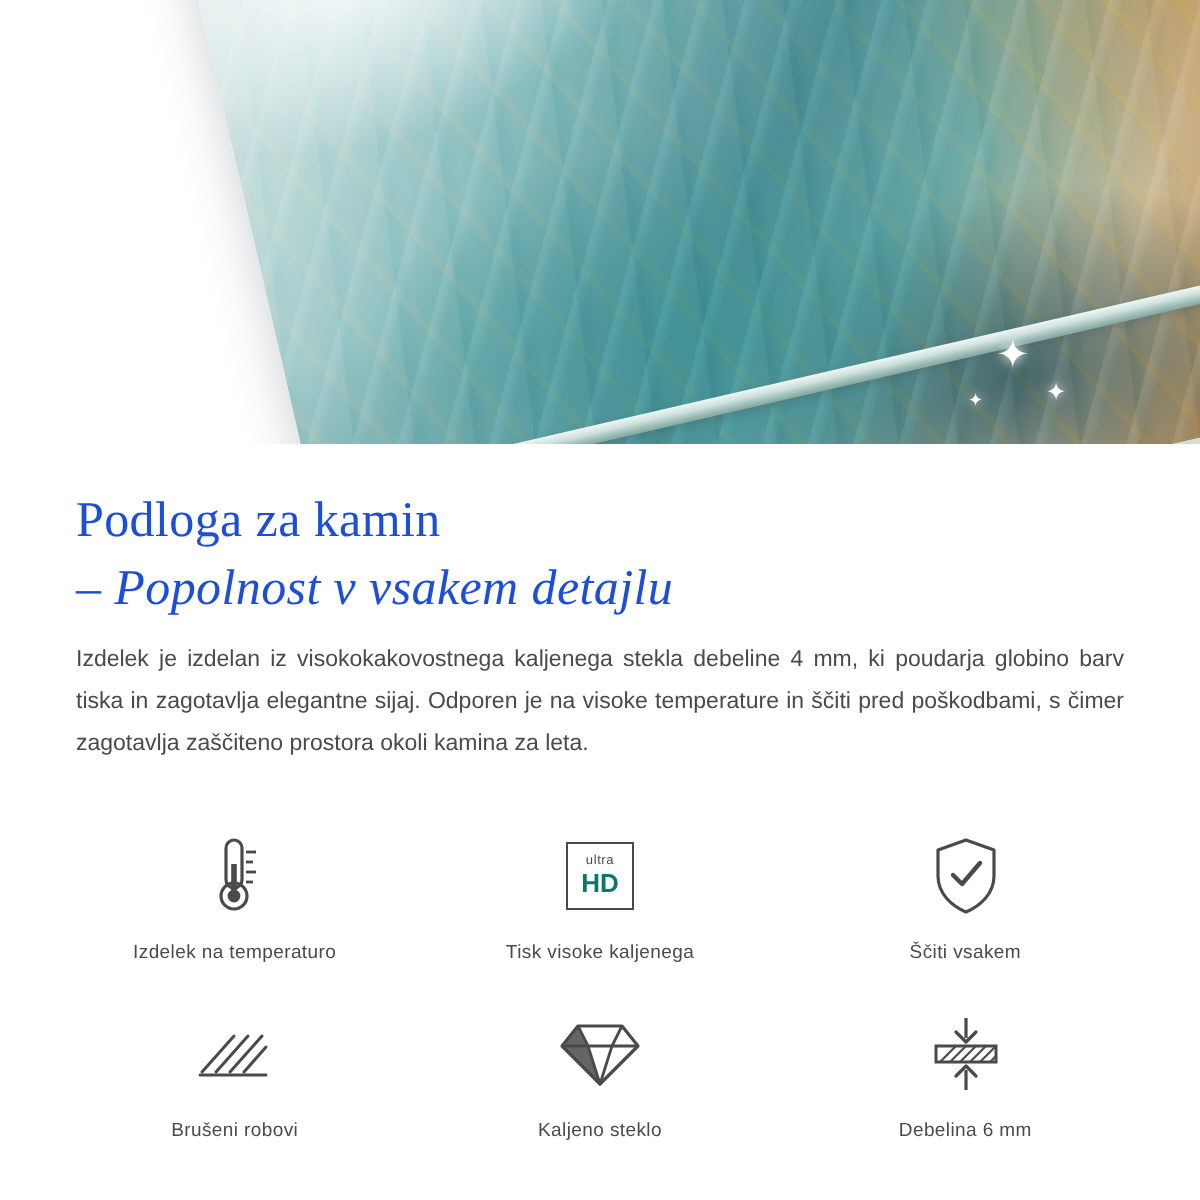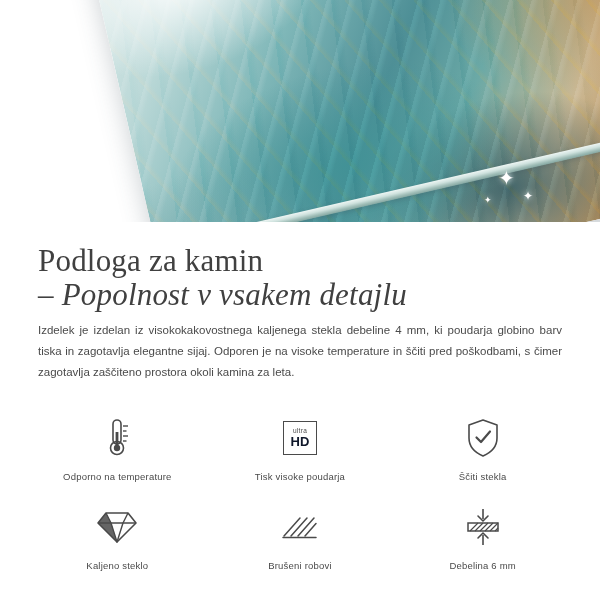--- a/index.html
+++ b/index.html
@@ -75,23 +75,23 @@
     user-select: none;
   }
   .sparkle.s1 { left: 498px; top: 168px; font-size: 20px; }
   .sparkle.s2 { left: 523px; top: 190px; font-size: 12px; }
   .sparkle.s3 { left: 484px; top: 196px; font-size: 9px; }
 
   
   .content { padding: 22px 38px 0 38px; }
   .headline {
     font-family: "Liberation Serif", serif;
-    font-size: 31px;
+    font-size: 25px;
     line-height: 34px;
-    color: #404040;
+    color: #1d4ed8;
     font-weight: 400;
     letter-spacing: 0.2px;
   }
   .headline .l2 { display: block; font-style: italic; }
   .body-copy {
     margin-top: 8px;
     font-size: 11.5px;
     line-height: 21px;
     color: #4a4a4a;
     max-width: 524px;
@@ -129,21 +129,21 @@
   .ultrahd {
     width: 34px; height: 34px;
     border: 1.6px solid #4a4a4a;
     display: flex;
     flex-direction: column;
     align-items: center;
     justify-content: center;
     line-height: 1;
   }
   .ultrahd .u-top { font-size: 6.5px; letter-spacing: 0.3px; color: #4a4a4a; }
-  .ultrahd .u-bot { font-size: 13px; font-weight: bold; color: #0f172a; margin-top: 1px; }
+  .ultrahd .u-bot { font-size: 13px; font-weight: bold; color: #0f766e; margin-top: 1px; }
   svg { display: block; }
 </style>
 </head>
 <body>
 
 <div class="page">
 
   <div class="hero">
     <div class="hero-plate"></div>
     <div class="hero-edge"></div>
@@ -168,66 +168,66 @@
           <rect x="14" y="4" width="8" height="24" rx="4" fill="none" stroke="#4a4a4a" stroke-width="1.6"></rect>
           <circle cx="18" cy="32" r="6.5" fill="none" stroke="#4a4a4a" stroke-width="1.6"></circle>
           <circle cx="18" cy="32" r="3.2" fill="#4a4a4a"></circle>
           <rect x="16.6" y="16" width="2.8" height="14" fill="#4a4a4a"></rect>
           <line x1="24" y1="10" x2="29" y2="10" stroke="#4a4a4a" stroke-width="1.4"></line>
           <line x1="24" y1="15" x2="27.5" y2="15" stroke="#4a4a4a" stroke-width="1.4"></line>
           <line x1="24" y1="20" x2="29" y2="20" stroke="#4a4a4a" stroke-width="1.4"></line>
           <line x1="24" y1="25" x2="27.5" y2="25" stroke="#4a4a4a" stroke-width="1.4"></line>
         </svg>
       </div>
-      <div class="feature-label">Odporno na temperature</div>
+      <div class="feature-label">Izdelek na temperaturo</div>
     </div>
 
     <div class="feature">
       <div class="feature-icon">
         <div class="ultrahd">
           <span class="u-top">ultra</span>
           <span class="u-bot">HD</span>
         </div>
       </div>
-      <div class="feature-label">Tisk visoke poudarja</div>
+      <div class="feature-label">Tisk visoke kaljenega</div>
     </div>
 
     <div class="feature">
       <div class="feature-icon">
         <svg width="40" height="44" viewBox="0 0 40 44">
           <path d="M20 4 L34 9 V22 C34 31 27 37 20 40 C13 37 6 31 6 22 V9 Z" fill="none" stroke="#4a4a4a" stroke-width="1.6" stroke-linejoin="round"></path>
           <path d="M13.5 21.5 L18 26 L27 15.5" fill="none" stroke="#4a4a4a" stroke-width="2.2" stroke-linecap="round" stroke-linejoin="round"></path>
         </svg>
       </div>
-      <div class="feature-label">Ščiti stekla</div>
-    </div>
-
-    <div class="feature">
-      <div class="feature-icon">
-        <svg width="46" height="40" viewBox="0 0 46 40">
-          <path d="M12 6 H34 L42 16 L23 35 L4 16 Z" fill="none" stroke="#4a4a4a" stroke-width="1.6" stroke-linejoin="round"></path>
-          <path d="M4 16 H42" stroke="#4a4a4a" stroke-width="1.4"></path>
-          <path d="M12 6 L17 16 L23 35 L29 16 L34 6" fill="none" stroke="#4a4a4a" stroke-width="1.4" stroke-linejoin="round"></path>
-          <path d="M12 6 L17 16 L23 35 L4 16 Z" fill="#4a4a4a" fill-opacity="0.85" stroke="none"></path>
-        </svg>
-      </div>
-      <div class="feature-label">Kaljeno steklo</div>
+      <div class="feature-label">Ščiti vsakem</div>
     </div>
 
     <div class="feature">
       <div class="feature-icon">
         <svg width="44" height="34" viewBox="0 0 44 34">
           <line x1="6" y1="26" x2="22" y2="8" stroke="#4a4a4a" stroke-width="1.5" stroke-linecap="round"></line>
           <line x1="13" y1="26" x2="29" y2="8" stroke="#4a4a4a" stroke-width="1.5" stroke-linecap="round"></line>
           <line x1="20" y1="26" x2="36" y2="8" stroke="#4a4a4a" stroke-width="1.5" stroke-linecap="round"></line>
           <line x1="27" y1="26" x2="38" y2="13.5" stroke="#4a4a4a" stroke-width="1.5" stroke-linecap="round"></line>
           <line x1="5" y1="27.5" x2="38" y2="27.5" stroke="#4a4a4a" stroke-width="1.5" stroke-linecap="round"></line>
         </svg>
       </div>
       <div class="feature-label">Brušeni robovi</div>
+    </div>
+
+    <div class="feature">
+      <div class="feature-icon">
+        <svg width="46" height="40" viewBox="0 0 46 40">
+          <path d="M12 6 H34 L42 16 L23 35 L4 16 Z" fill="none" stroke="#4a4a4a" stroke-width="1.6" stroke-linejoin="round"></path>
+          <path d="M4 16 H42" stroke="#4a4a4a" stroke-width="1.4"></path>
+          <path d="M12 6 L17 16 L23 35 L29 16 L34 6" fill="none" stroke="#4a4a4a" stroke-width="1.4" stroke-linejoin="round"></path>
+          <path d="M12 6 L17 16 L23 35 L4 16 Z" fill="#4a4a4a" fill-opacity="0.85" stroke="none"></path>
+        </svg>
+      </div>
+      <div class="feature-label">Kaljeno steklo</div>
     </div>
 
     <div class="feature">
       <div class="feature-icon">
         <svg width="44" height="44" viewBox="0 0 44 44">
           <line x1="22" y1="4" x2="22" y2="14" stroke="#4a4a4a" stroke-width="1.6"></line>
           <path d="M17 11 L22 16 L27 11" fill="none" stroke="#4a4a4a" stroke-width="1.6" stroke-linecap="round" stroke-linejoin="round"></path>
           <rect x="7" y="18" width="30" height="8" fill="none" stroke="#4a4a4a" stroke-width="1.5"></rect>
           <path d="M9 26 L17 18 M14 26 L22 18 M19 26 L27 18 M24 26 L32 18 M29 26 L37 18 M34 26 L37 23" stroke="#4a4a4a" stroke-width="1.1"></path>
           <line x1="22" y1="30" x2="22" y2="40" stroke="#4a4a4a" stroke-width="1.6"></line>

